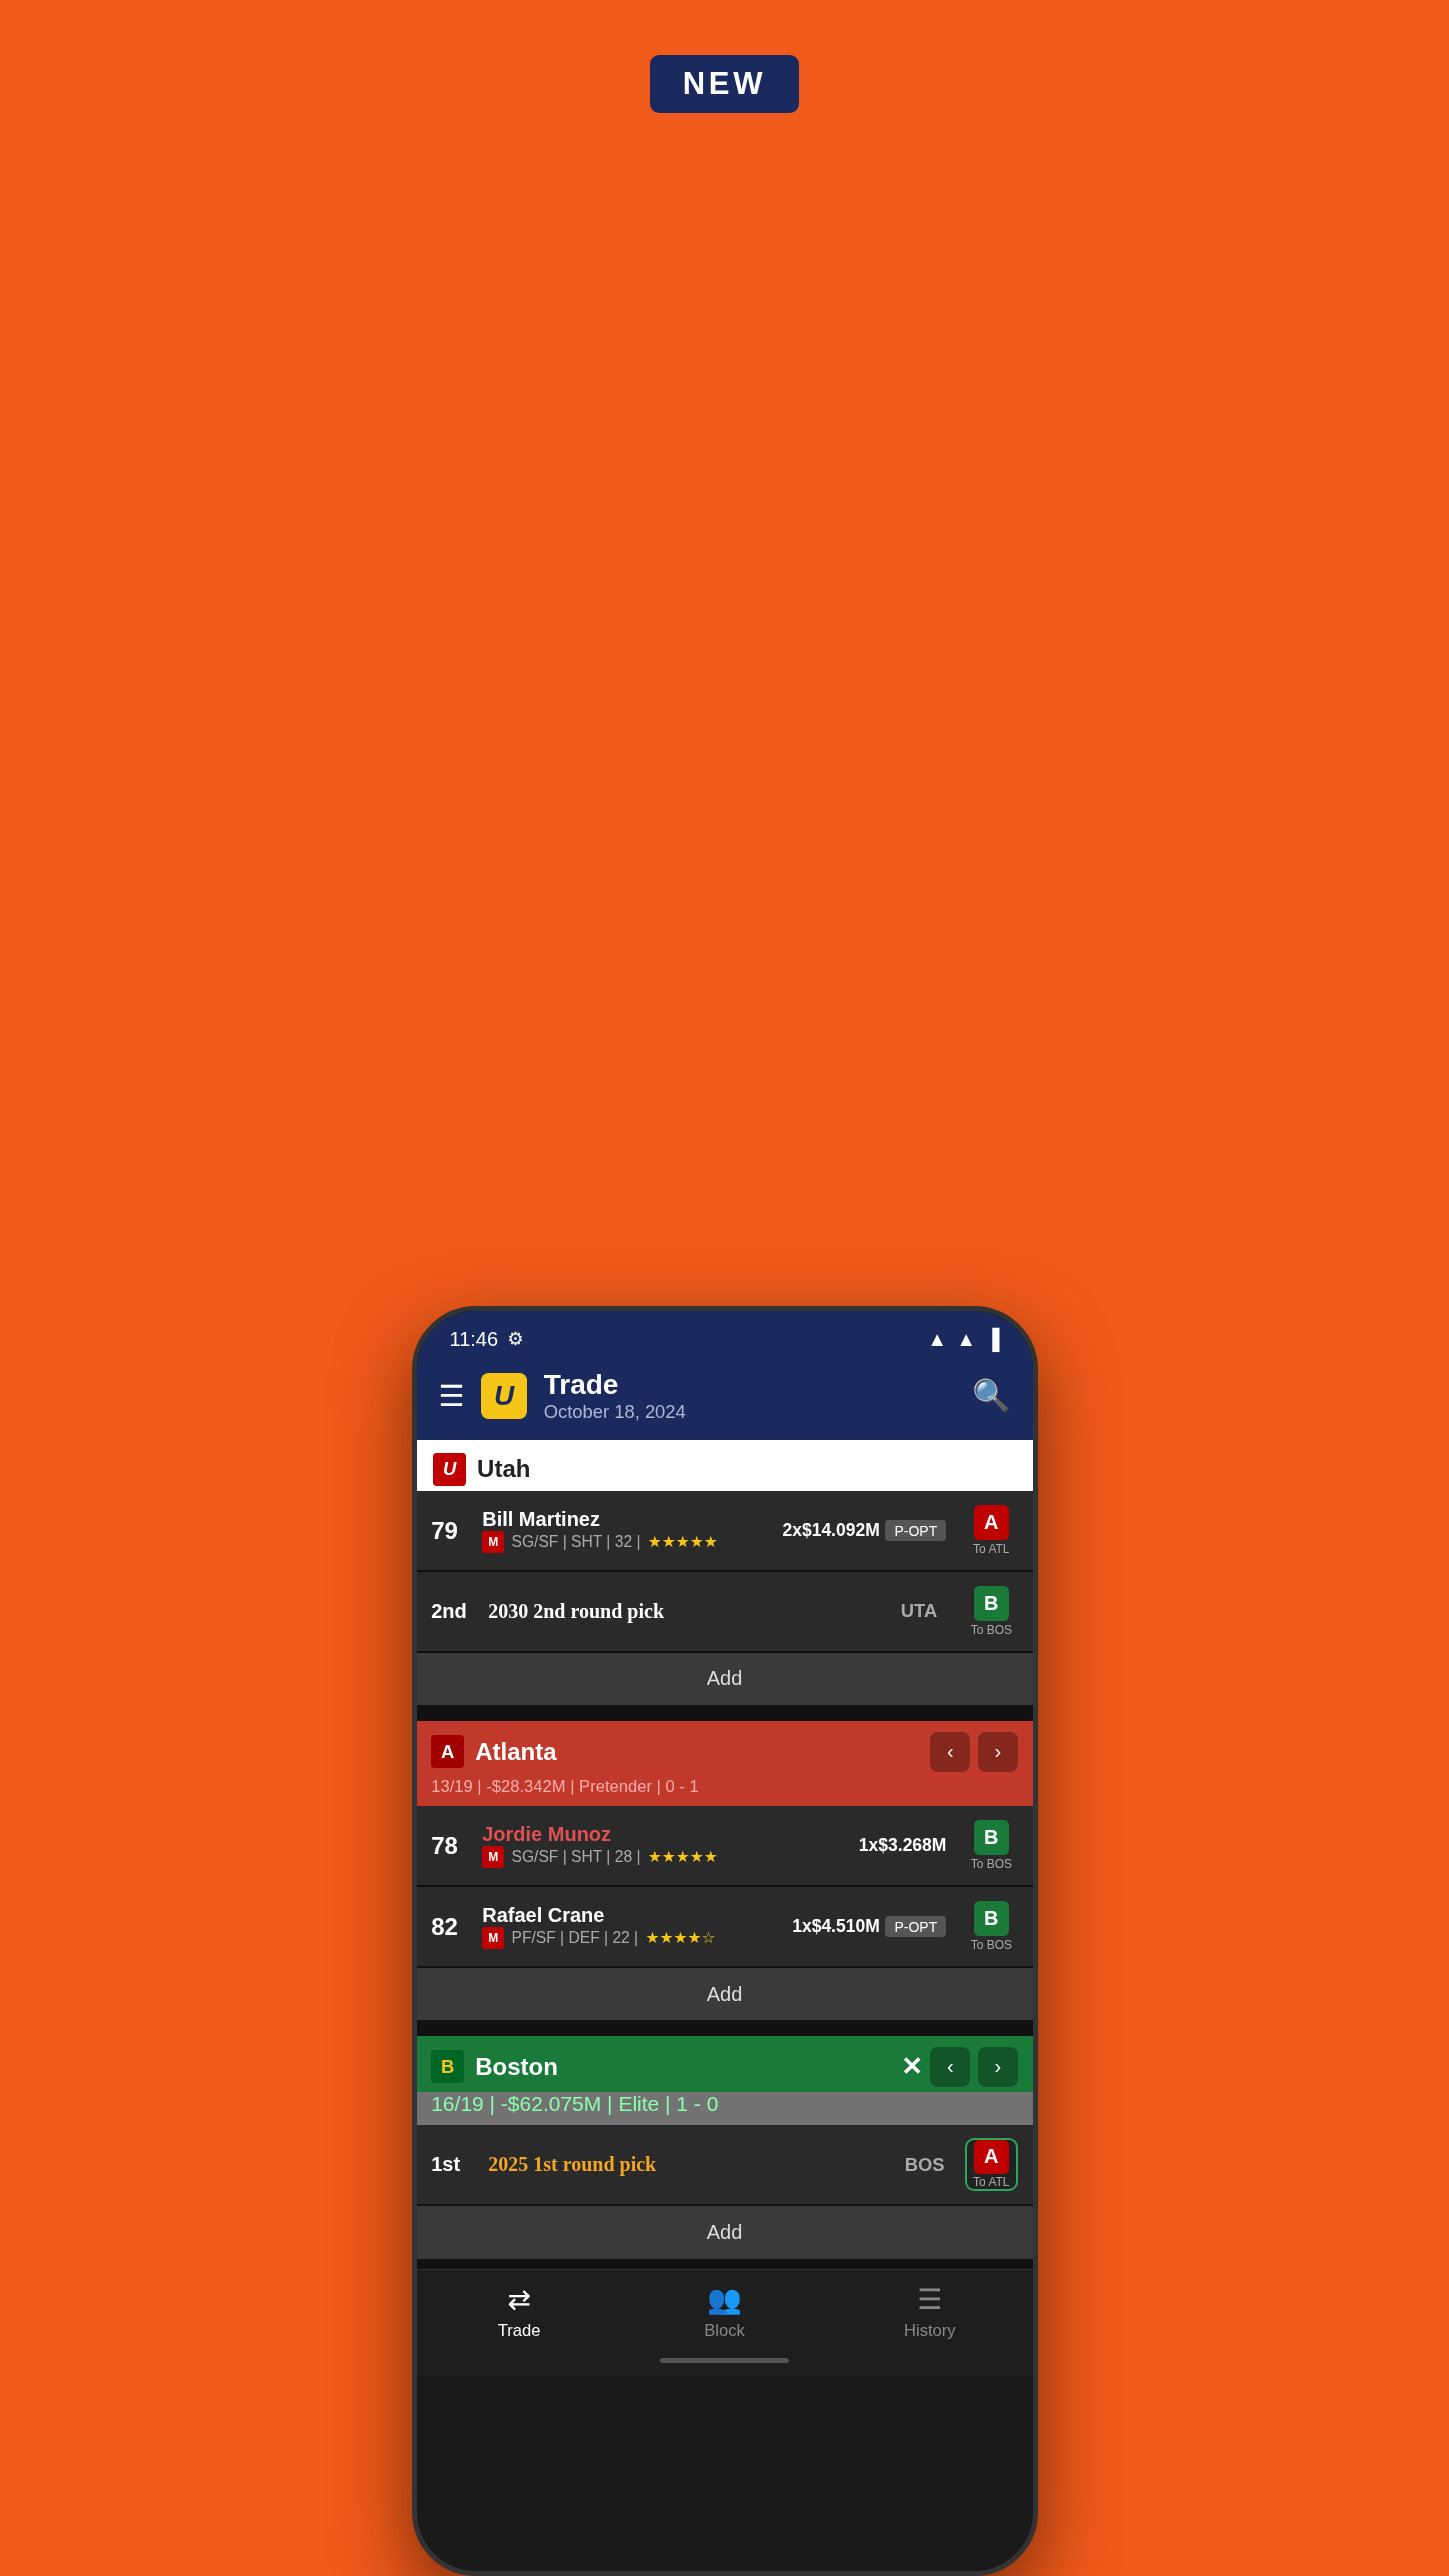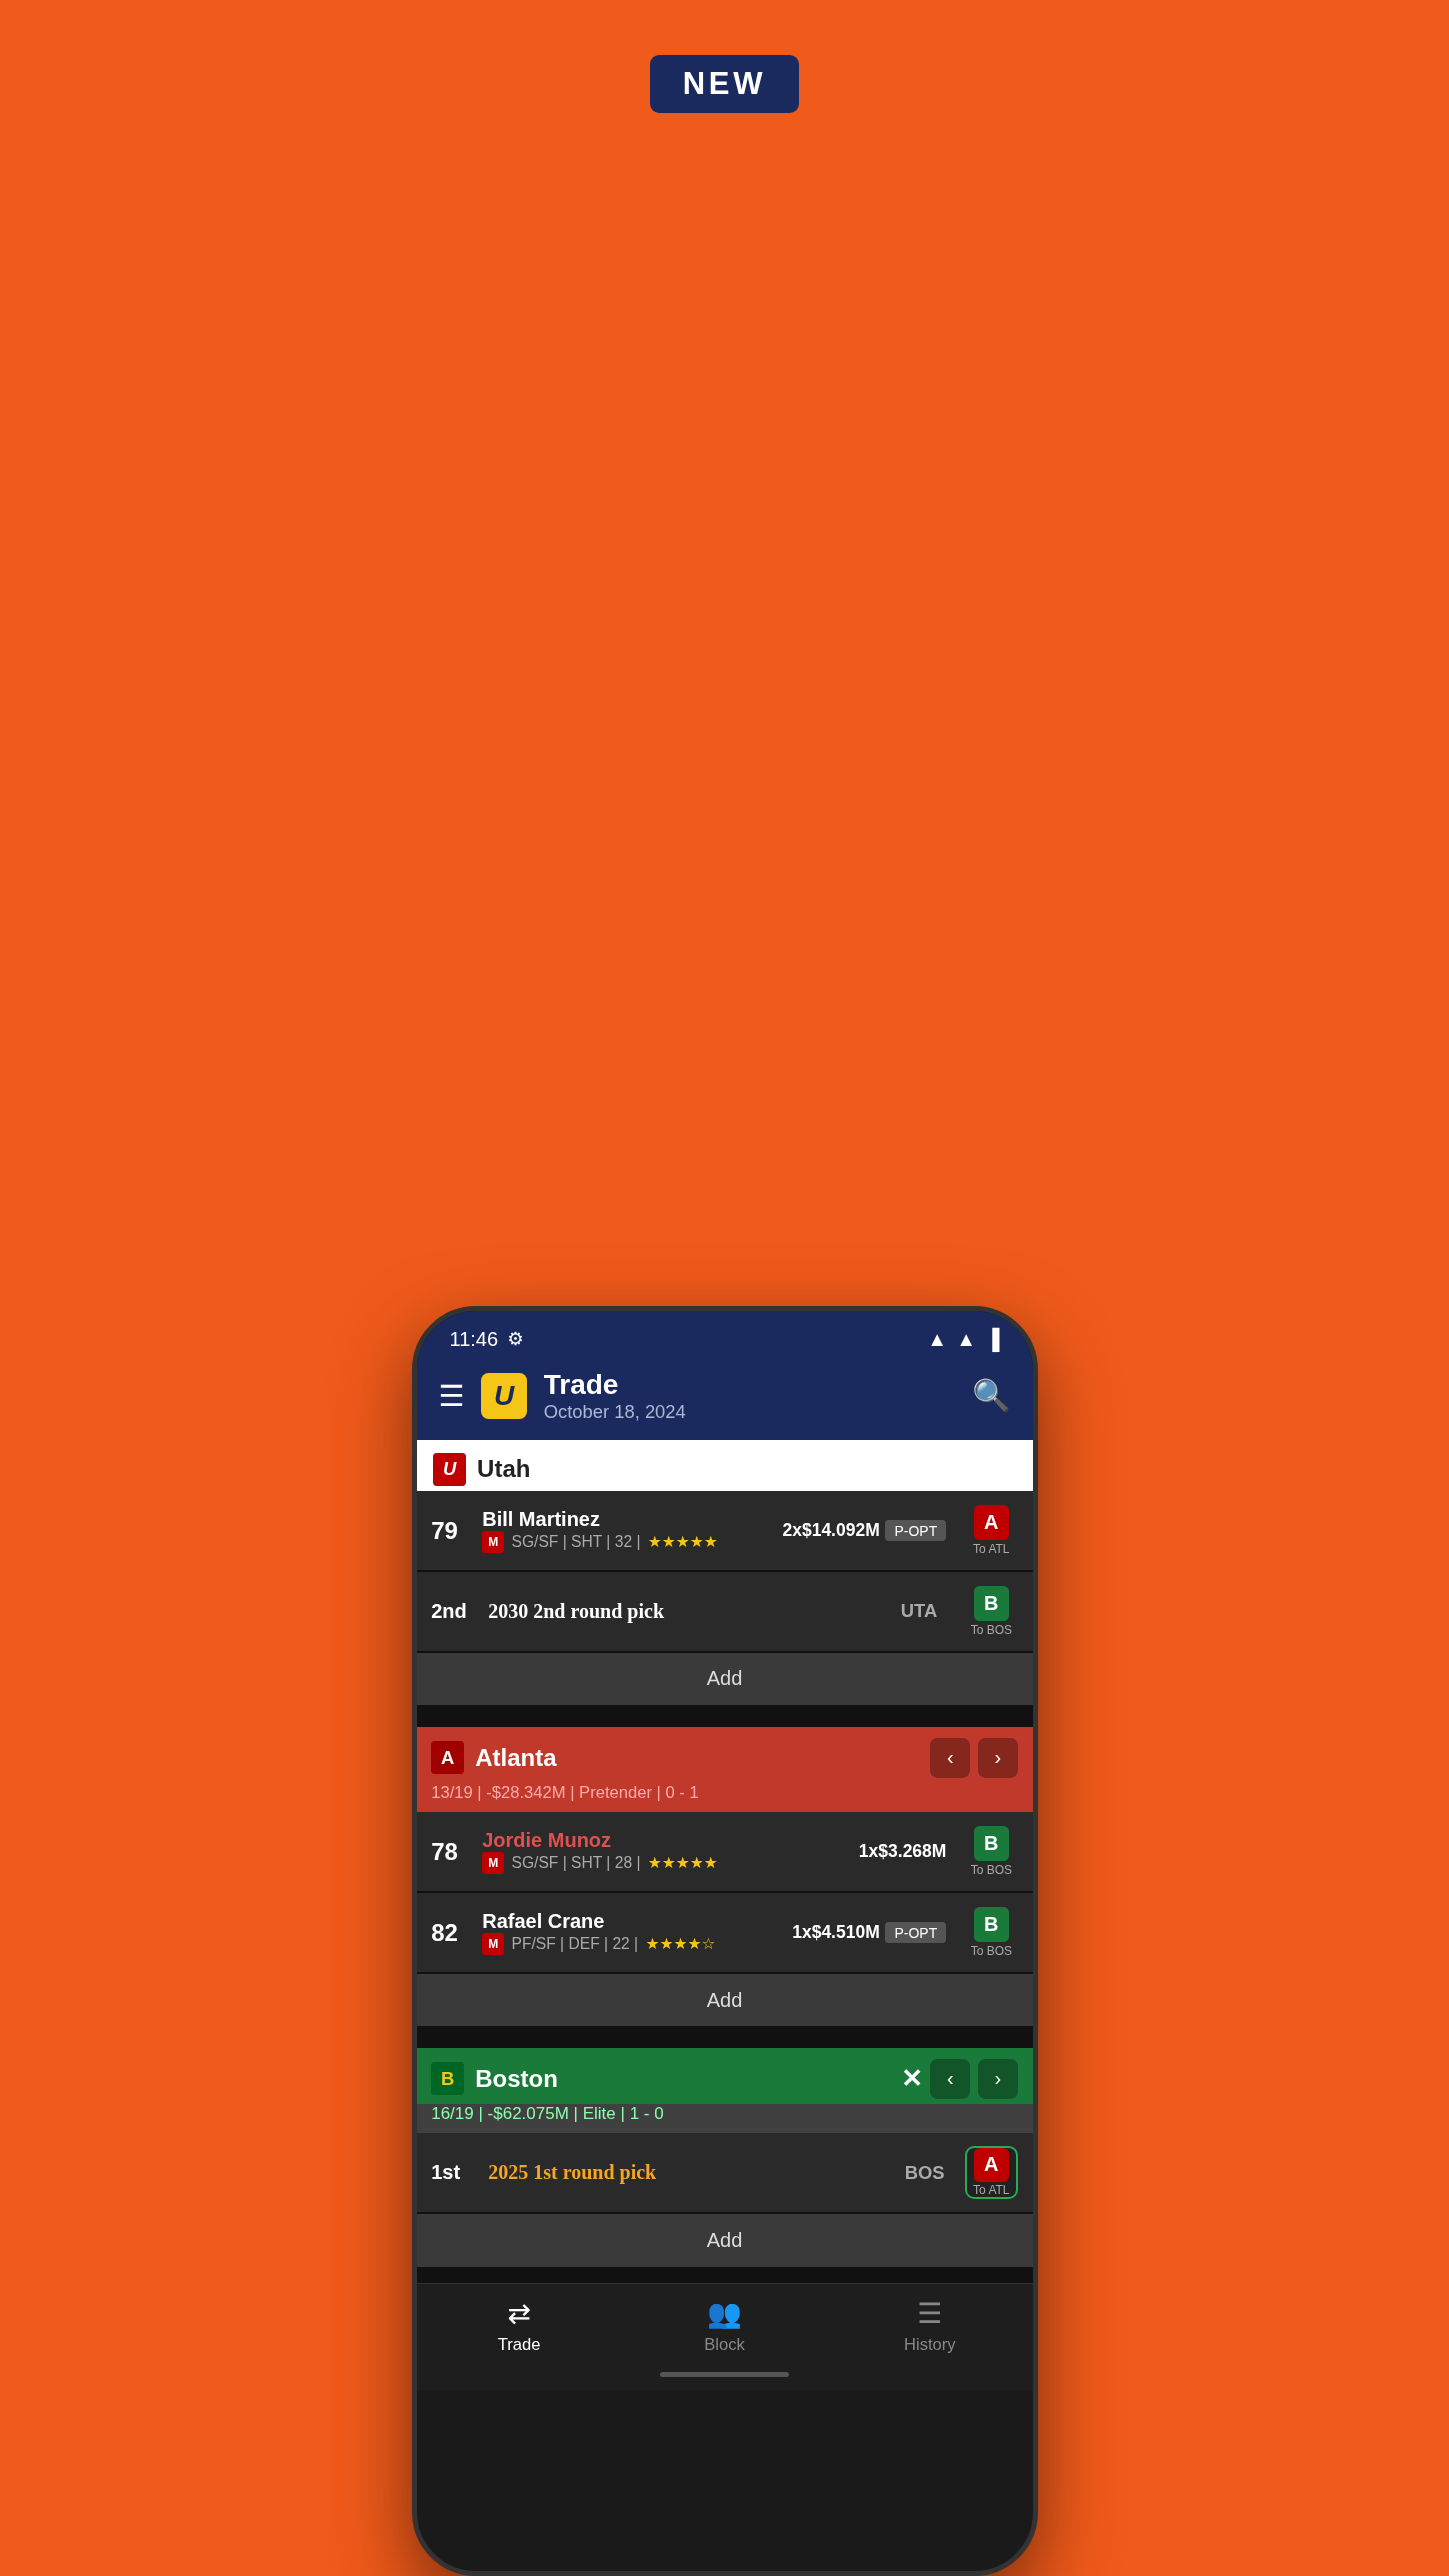--- a/index.html
+++ b/index.html
@@ -166,21 +166,21 @@
       font-weight: 900; font-size: 20px; color: white;
     }
     .dest-label { color: #aaa; font-size: 12px; margin-top: 1.8px; }
 
     .add-row {
       background: #3a3a3a;
       text-align: center;
       padding: 14.7px;
       color: #ddd;
       font-size: 20px;
-      margin-bottom: 16px;
+      margin-bottom: 10px;
     }
 
     
     .atlanta-section { background: #111; }
     .atlanta-header {
       background: #c0392b;
       display: flex;
       align-items: center;
       justify-content: space-between;
       padding: 11px 14.7px 5.5px;
@@ -214,21 +214,21 @@
     }
     .boston-header-left { display: flex; align-items: center; gap: 11px; }
     .boston-logo {
       width: 33px; height: 33px;
       background: #006625;
       border-radius: 3.7px;
       display: flex; align-items: center; justify-content: center;
       font-weight: 900; font-size: 18.4px; color: #f5c518;
     }
     .boston-name { font-size: 24px; font-weight: 700; color: white; }
-    .boston-info { font-size: 17px; color: #88ffaa; padding: 0 14.7px 9.2px; background: #404040; }
+    .boston-info { font-size: 21px; color: #88ffaa; padding: 0 14.7px 9.2px; background: #737373; }
     .boston-header-right { display: flex; gap: 7.4px; align-items: center; }
     .close-x {
       color: white; font-size: 26px; font-weight: 700;
     }
 
     
     .pick-row {
       background: #2a2a2a;
       display: flex;
       align-items: center;

